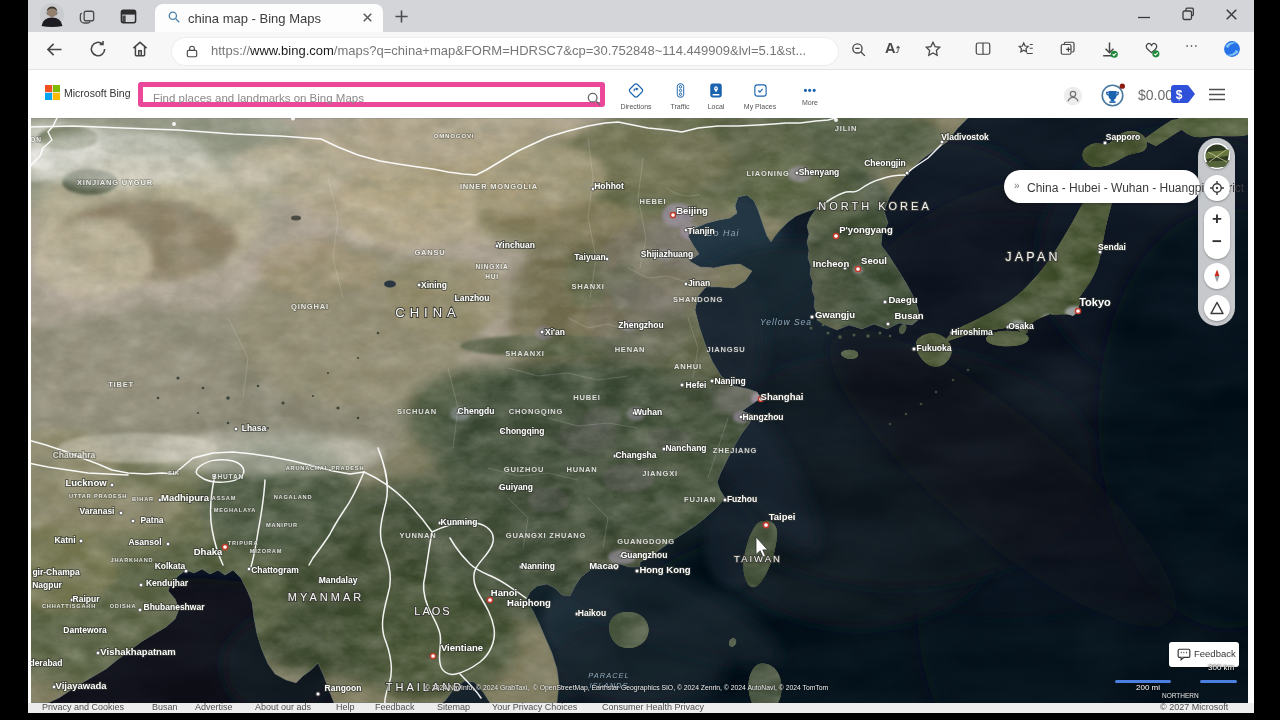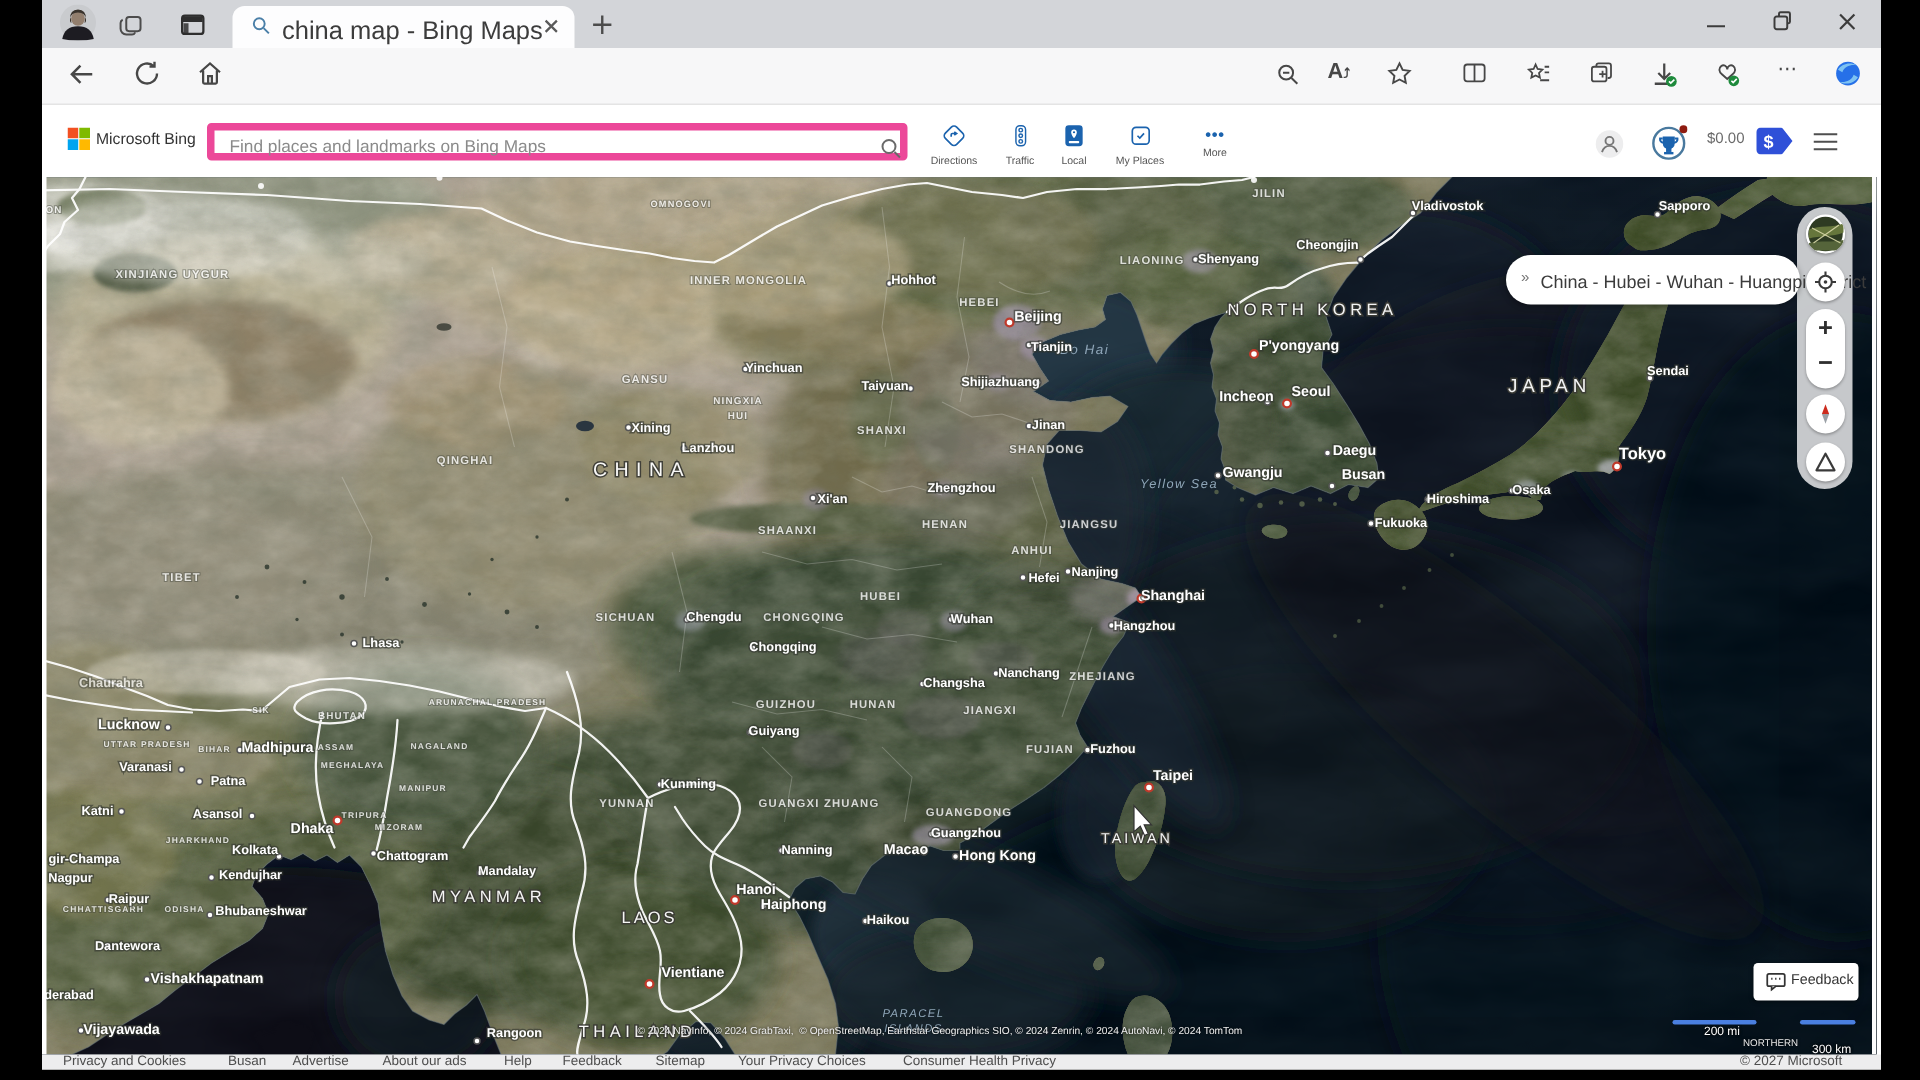--- a/index.html
+++ b/index.html
@@ -5,21 +5,21 @@
   * { margin:0; padding:0; box-sizing:border-box; }
   html,body { width:1280px; height:720px; background:#000; overflow:hidden;
     font-family:"Liberation Sans", sans-serif; }
   #stage { position:absolute; left:28px; top:0; width:1226px; height:713px; background:#fff; }
   .abs { position:absolute; }
   
   #tabstrip { position:absolute; left:0; top:0; width:1226px; height:32px; background:#d3d5d9; }
   #tab { position:absolute; left:127px; top:4px; width:228px; height:28px; background:#fdfdfe;
     border-radius:8px 8px 0 0; }
   #tab .ticon { position:absolute; left:12px; top:6px; width:14px; height:14px; color:#5f6368; }
-  #tab .ttitle { position:absolute; left:33px; top:7px; font-size:17px; color:#3c3c3c; white-space:nowrap; }
+  #tab .ttitle { position:absolute; left:33px; top:7px; font-size:13px; color:#3c3c3c; white-space:nowrap; }
   #tab .tclose { position:absolute; right:8px; top:6px; width:15px; height:15px; color:#5a5a5a; }
   
   #navbar { position:absolute; left:0; top:32px; width:1226px; height:38px; background:#f7f7f8;
     border-bottom:1px solid #e4e4e4; }
   #urlpill { position:absolute; left:143px; top:5px; width:668px; height:29px; background:#ffffff;
     border-radius:15px; box-shadow:0 0 0 1px #ececec inset; }
   .navico { position:absolute; top:7px; color:#474747; }
   
   #bingbar { position:absolute; left:0; top:70px; width:1226px; height:48px; background:#fff; }
   #searchbox { position:absolute; left:110px; top:12px; width:467px; height:25px; border:5px solid #ec4899;
@@ -105,20 +105,27 @@
   <div id="navbar">
     <svg class="navico" style="left:16px" width="21" height="21" viewBox="0 0 24 24" fill="none" stroke="#474747" stroke-width="1.9">
       <path d="M20 12 H5 M11 5.5 L4.5 12 L11 18.5"></path>
     </svg>
     <svg class="navico" style="left:60px" width="20" height="20" viewBox="0 0 24 24" fill="none" stroke="#474747" stroke-width="1.9">
       <path d="M20 12 a8 8 0 1 1 -2.5 -5.8 M18 2.5 v4 h-4"></path>
     </svg>
     <svg class="navico" style="left:102px" width="20" height="20" viewBox="0 0 24 24" fill="none" stroke="#474747" stroke-width="1.8">
       <path d="M4 11 L12 4 L20 11 M6.5 9.5 V19 a1 1 0 0 0 1 1 H16.5 a1 1 0 0 0 1 -1 V9.5 M10.5 20 v-6 h3 v6"></path>
     </svg>
+    <div id="urlpill">
+      <svg class="abs" style="left:14px;top:7px" width="14" height="15" viewBox="0 0 24 24" fill="none" stroke="#4a4a4a" stroke-width="2">
+        <rect x="4" y="10" width="16" height="11" rx="2"></rect>
+        <path d="M8 10 V7 a4 4 0 0 1 8 0 v3"></path>
+      </svg>
+      <div class="abs" style="left:40px;top:6px;font-size:13px;color:#777;white-space:nowrap">https://<span style="color:#1b1b1b">www.bing.com</span>/maps?q=china+map&amp;FORM=HDRSC7&amp;cp=30.752848~114.449909&amp;lvl=5.1&amp;st...</div>
+    </div>
 
     <svg class="navico" style="left:822px;top:9px" width="17" height="17" viewBox="0 0 24 24" fill="none" stroke="#474747" stroke-width="1.9">
       <circle cx="10.5" cy="10.5" r="6.5"></circle>
         <path d="M15.5 15.5 L21 21 M7.5 10.5 h6"></path>
     </svg>
     <div class="navico" style="left:857px;top:8px;font-size:14.5px;color:#474747;font-weight:bold">A<span style="font-size:9px">⤴</span></div>
     <svg class="navico" style="left:896px;top:8px" width="18" height="18" viewBox="0 0 24 24" fill="none" stroke="#474747" stroke-width="1.7">
       <path d="M12 3 L14.8 8.8 L21 9.7 L16.5 14 L17.6 20.3 L12 17.3 L6.4 20.3 L7.5 14 L3 9.7 L9.2 8.8 Z"></path>
     </svg>
     <svg class="navico" style="left:946px;top:8px" width="18" height="18" viewBox="0 0 24 24" fill="none" stroke="#474747" stroke-width="1.6">
@@ -212,21 +219,21 @@
       <path d="M6 18.5 Q7.5 13.5 12 13.5 Q16.5 13.5 18 18.5" fill="none" stroke="#767676" stroke-width="1.5"></path>
     </svg>
     <svg class="abs" style="left:1072px;top:13px" width="25" height="25" viewBox="0 0 28 28">
       <circle cx="14" cy="14" r="11.5" fill="#fff" stroke="#49799e" stroke-width="1.8"></circle>
       <path d="M9.5 9 h9 v5 a4.5 4.5 0 0 1 -9 0 Z" fill="#1b63ae"></path>
       <path d="M9.5 10.5 h-2 a2.5 2.5 0 0 0 2.5 3 M18.5 10.5 h2 a2.5 2.5 0 0 1 -2.5 3" fill="none" stroke="#1b63ae" stroke-width="1.5"></path>
       <rect x="12" y="17.5" width="4" height="3" fill="#1b63ae"></rect>
       <rect x="10.5" y="20.5" width="7" height="1.8" fill="#1b63ae"></rect>
       <circle cx="25" cy="3.5" r="3" fill="#8e1b10"></circle>
     </svg>
-    <div class="abs" style="left:1110px;top:17px;font-size:10px;color:#6a6a6a">$0.00</div>
+    <div class="abs" style="left:1110px;top:17px;font-size:14px;color:#6a6a6a">$0.00</div>
     <svg class="abs" style="left:1140px;top:15px" width="28" height="18" viewBox="0 0 28 18">
       <path d="M3 3 a3 3 0 0 1 3 -3 h13 a2 2 0 0 1 1.6 0.8 L27 9 l-6.4 8.2 a2 2 0 0 1 -1.6 0.8 H6 a3 3 0 0 1 -3 -3 Z" fill="#2f50d8"></path>
       <text x="11" y="13.5" font-size="12" fill="#fff" font-weight="bold" text-anchor="middle">$</text>
     </svg>
     <svg class="abs" style="left:1181px;top:18px" width="16" height="13" viewBox="0 0 16 13" stroke="#4f4f4f" stroke-width="1.4">
       <path d="M0 1.5 h16 M0 6.5 h16 M0 11.5 h16"></path>
     </svg>
   </div>
 
   <div id="map">
@@ -731,21 +738,21 @@
       <svg style="position:absolute;left:8px;top:6px" width="14" height="13" viewBox="0 0 24 22" fill="none" stroke="#333" stroke-width="2">
         <rect x="2" y="2" width="20" height="14" rx="2"></rect>
         <path d="M7 16 L7 20 L12 16" fill="#fff"></path>
         <path d="M6.5 7.5 h1.5 M11 7.5 h1.5 M15.5 7.5 h1.5" stroke-width="2.4"></path>
       </svg>
       <span style="position:absolute;left:25px;top:6px;font-size:9.5px">Feedback</span>
     </div>
     
     <span class="scaletxt" style="left:1108px;top:565px">200 mi</span>
     <div class="scalebar" style="left:1087px;top:562px;width:56px"></div>
-    <span class="scaletxt" style="left:1180px;top:577px">300 km</span>
+    <span class="scaletxt" style="left:1180px;top:545px">300 km</span>
     <div class="scalebar" style="left:1172px;top:562px;width:37px"></div>
     <div id="copyr">© 2024 NavInfo, © 2024 GrabTaxi,&nbsp;&nbsp;© OpenStreetMap, Earthstar Geographics SIO, © 2024 Zenrin, © 2024 AutoNavi, © 2024 TomTom</div>
     <div style="position:absolute;left:1134px;top:574px;font-size:6.5px;color:#e8e8e8;text-shadow:0 0 2px #000;z-index:5">NORTHERN</div>
   </div>
 
   <div id="footer">
     <span style="left:14px">Privacy and Cookies</span>
     <span style="left:124px">Busan</span>
     <span style="left:167px">Advertise</span>
     <span style="left:227px">About our ads</span>

